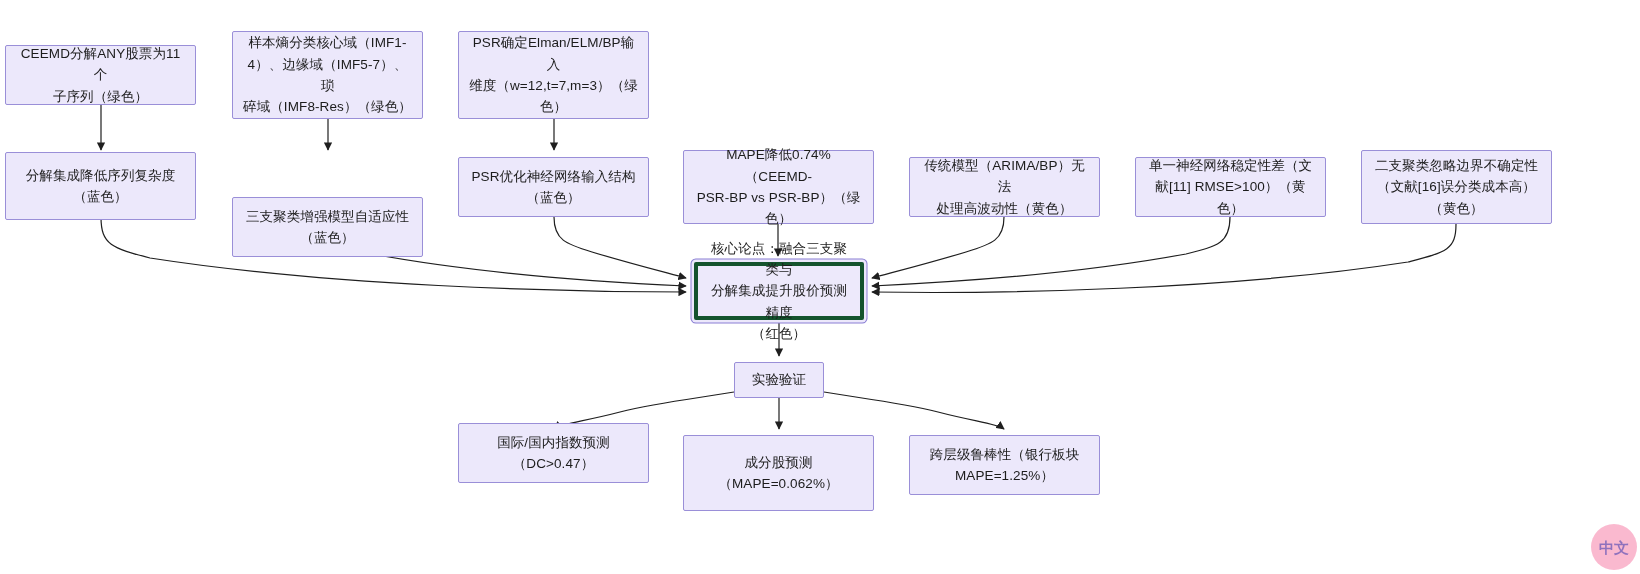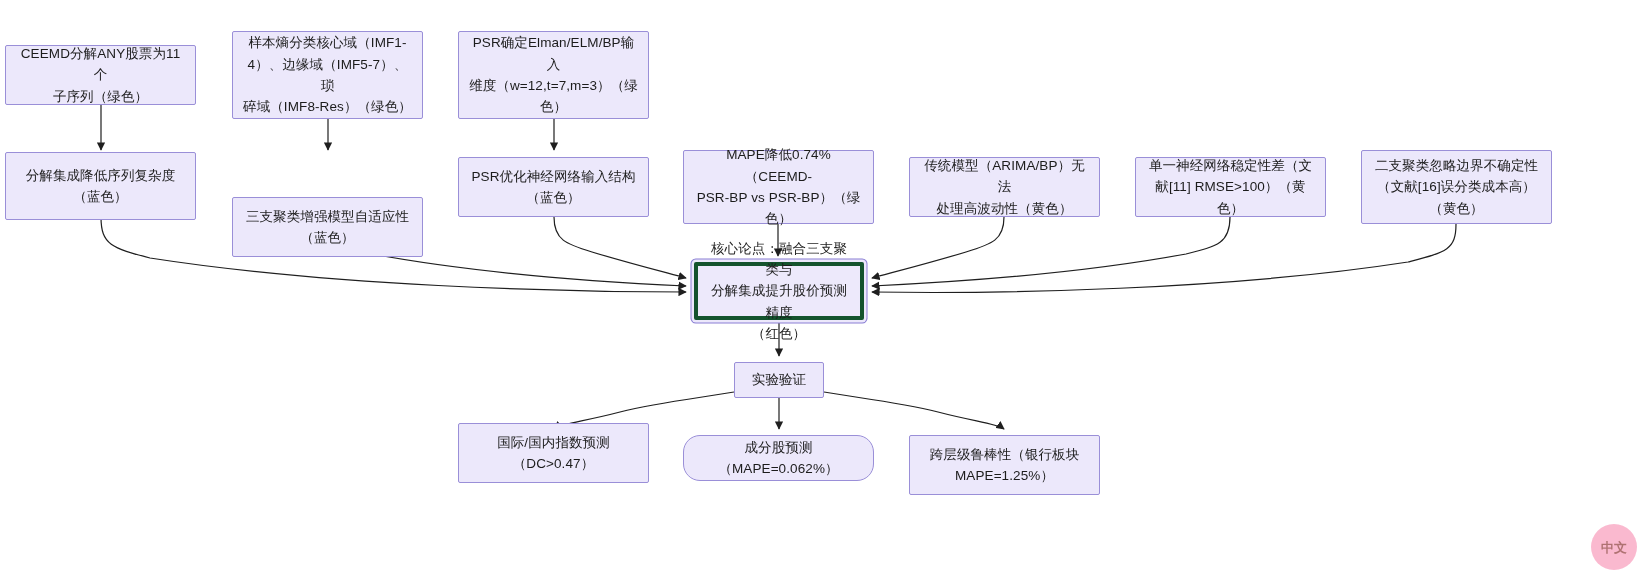--- a/index.html
+++ b/index.html
@@ -48,22 +48,22 @@
   .watermark {
     position: absolute;
     width: 46px;
     height: 46px;
     border-radius: 50%;
     background: #F78FB3;
     opacity: 0.62;
     display: flex;
     align-items: center;
     justify-content: center;
-    color: #7f1d1d;
-    font-size: 13px;
+    color: #4c1d95;
+    font-size: 15px;
     font-weight: bold;
     overflow: hidden;
     line-height: 1.0;
   }
   .watermark span { display:block; }
 </style>
 </head>
 <body>
 
 <div id="canvas">
@@ -116,21 +116,21 @@
 献[11] RMSE&gt;100）（黄色）</div>
       <div class="node" style="left: 1361px; top: 150px; width: 191px; height: 74px;">二支聚类忽略边界不确定性
 （文献[16]误分类成本高）
 （黄色）</div>
       <div class="node core" style="left: 694px; top: 262px; width: 170px; height: 58px;">核心论点：融合三支聚类与
 分解集成提升股价预测精度
 （红色）</div>
       <div class="node" style="left: 734px; top: 362px; width: 90px; height: 36px;">实验验证</div>
       <div class="node" style="left: 458px; top: 423px; width: 191px; height: 60px;">国际/国内指数预测
 （DC&gt;0.47）</div>
-      <div class="node" style="left: 683px; top: 435px; width: 191px; height: 46px; border-radius: 17px;">成分股预测
+      <div class="node" style="left: 683px; top: 435px; width: 191px; height: 76px;">成分股预测
 （MAPE=0.062%）</div>
       <div class="node" style="left: 909px; top: 435px; width: 191px; height: 60px;">跨层级鲁棒性（银行板块
 MAPE=1.25%）</div>
     </div>
 
   <div class="watermark" style="left: 1591px; top: 524px; background: rgb(247, 143, 179);">
     <span>中文</span>
   </div>
 
 </div>

